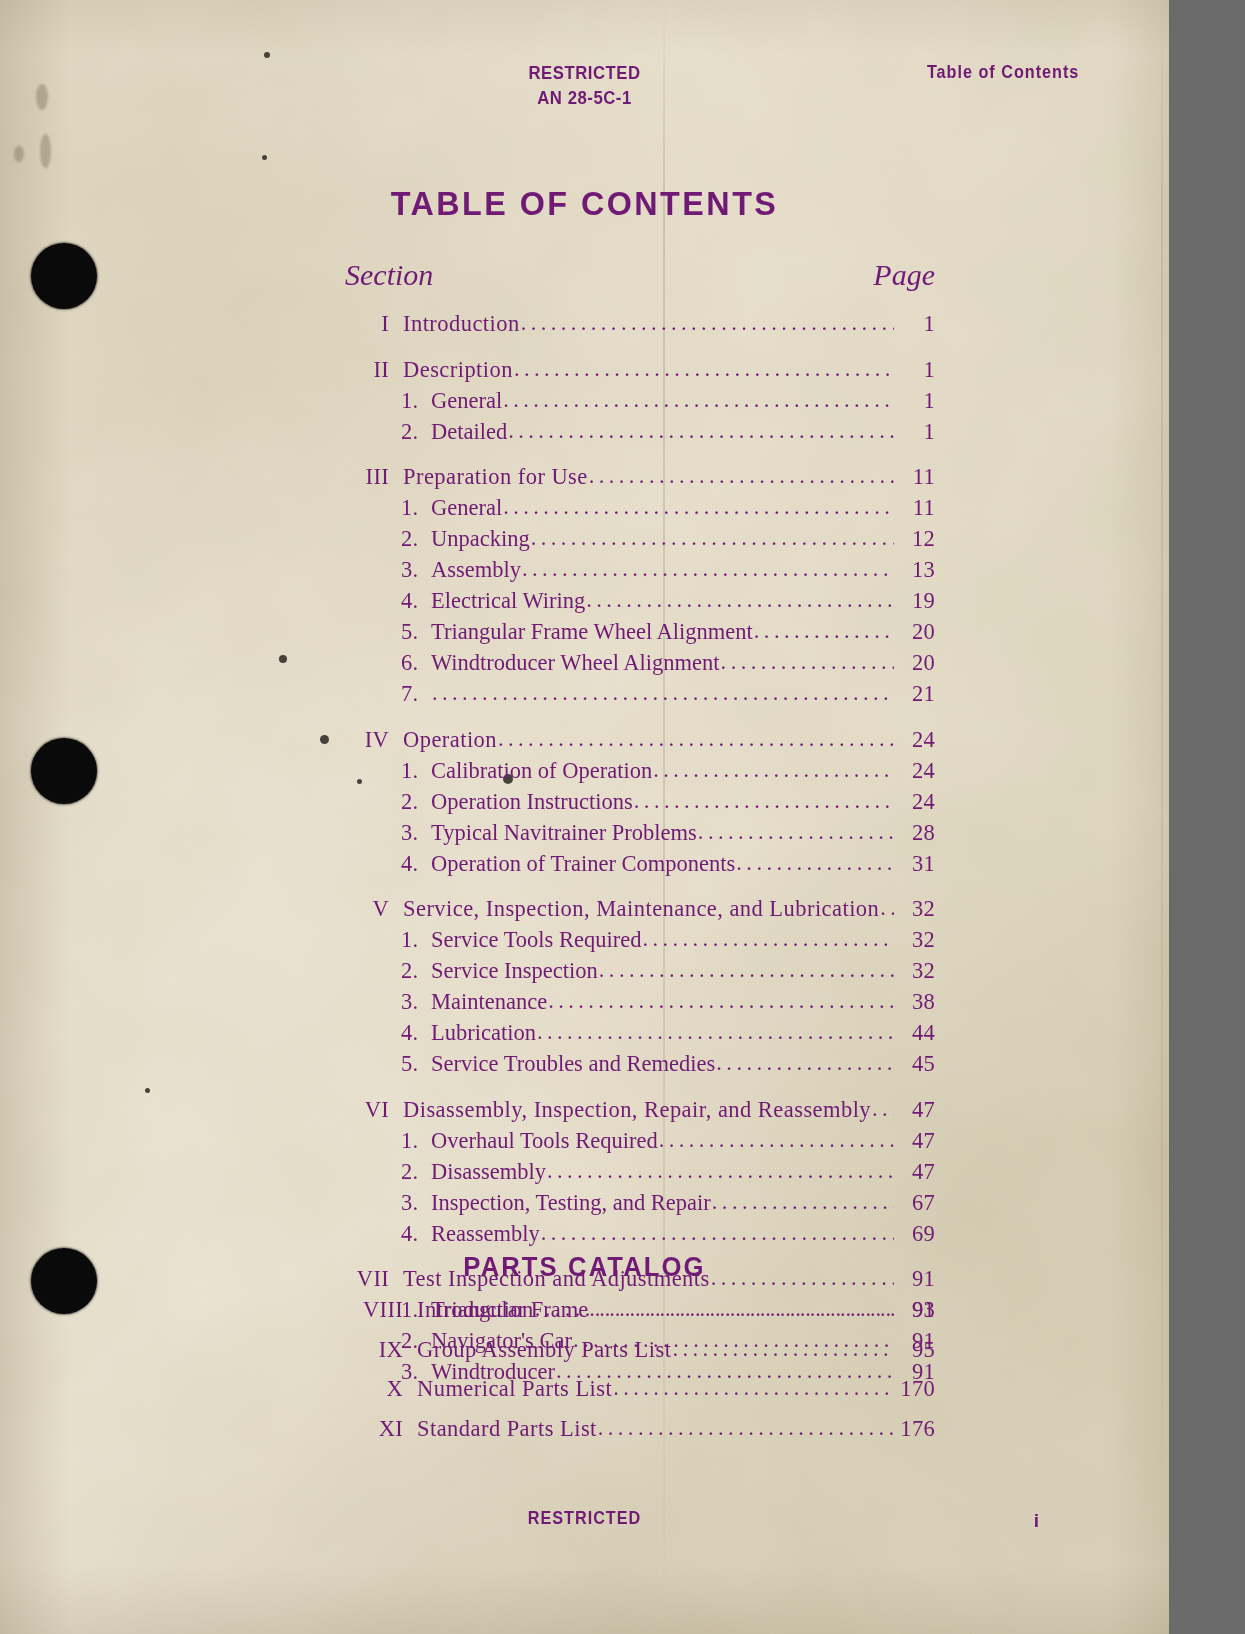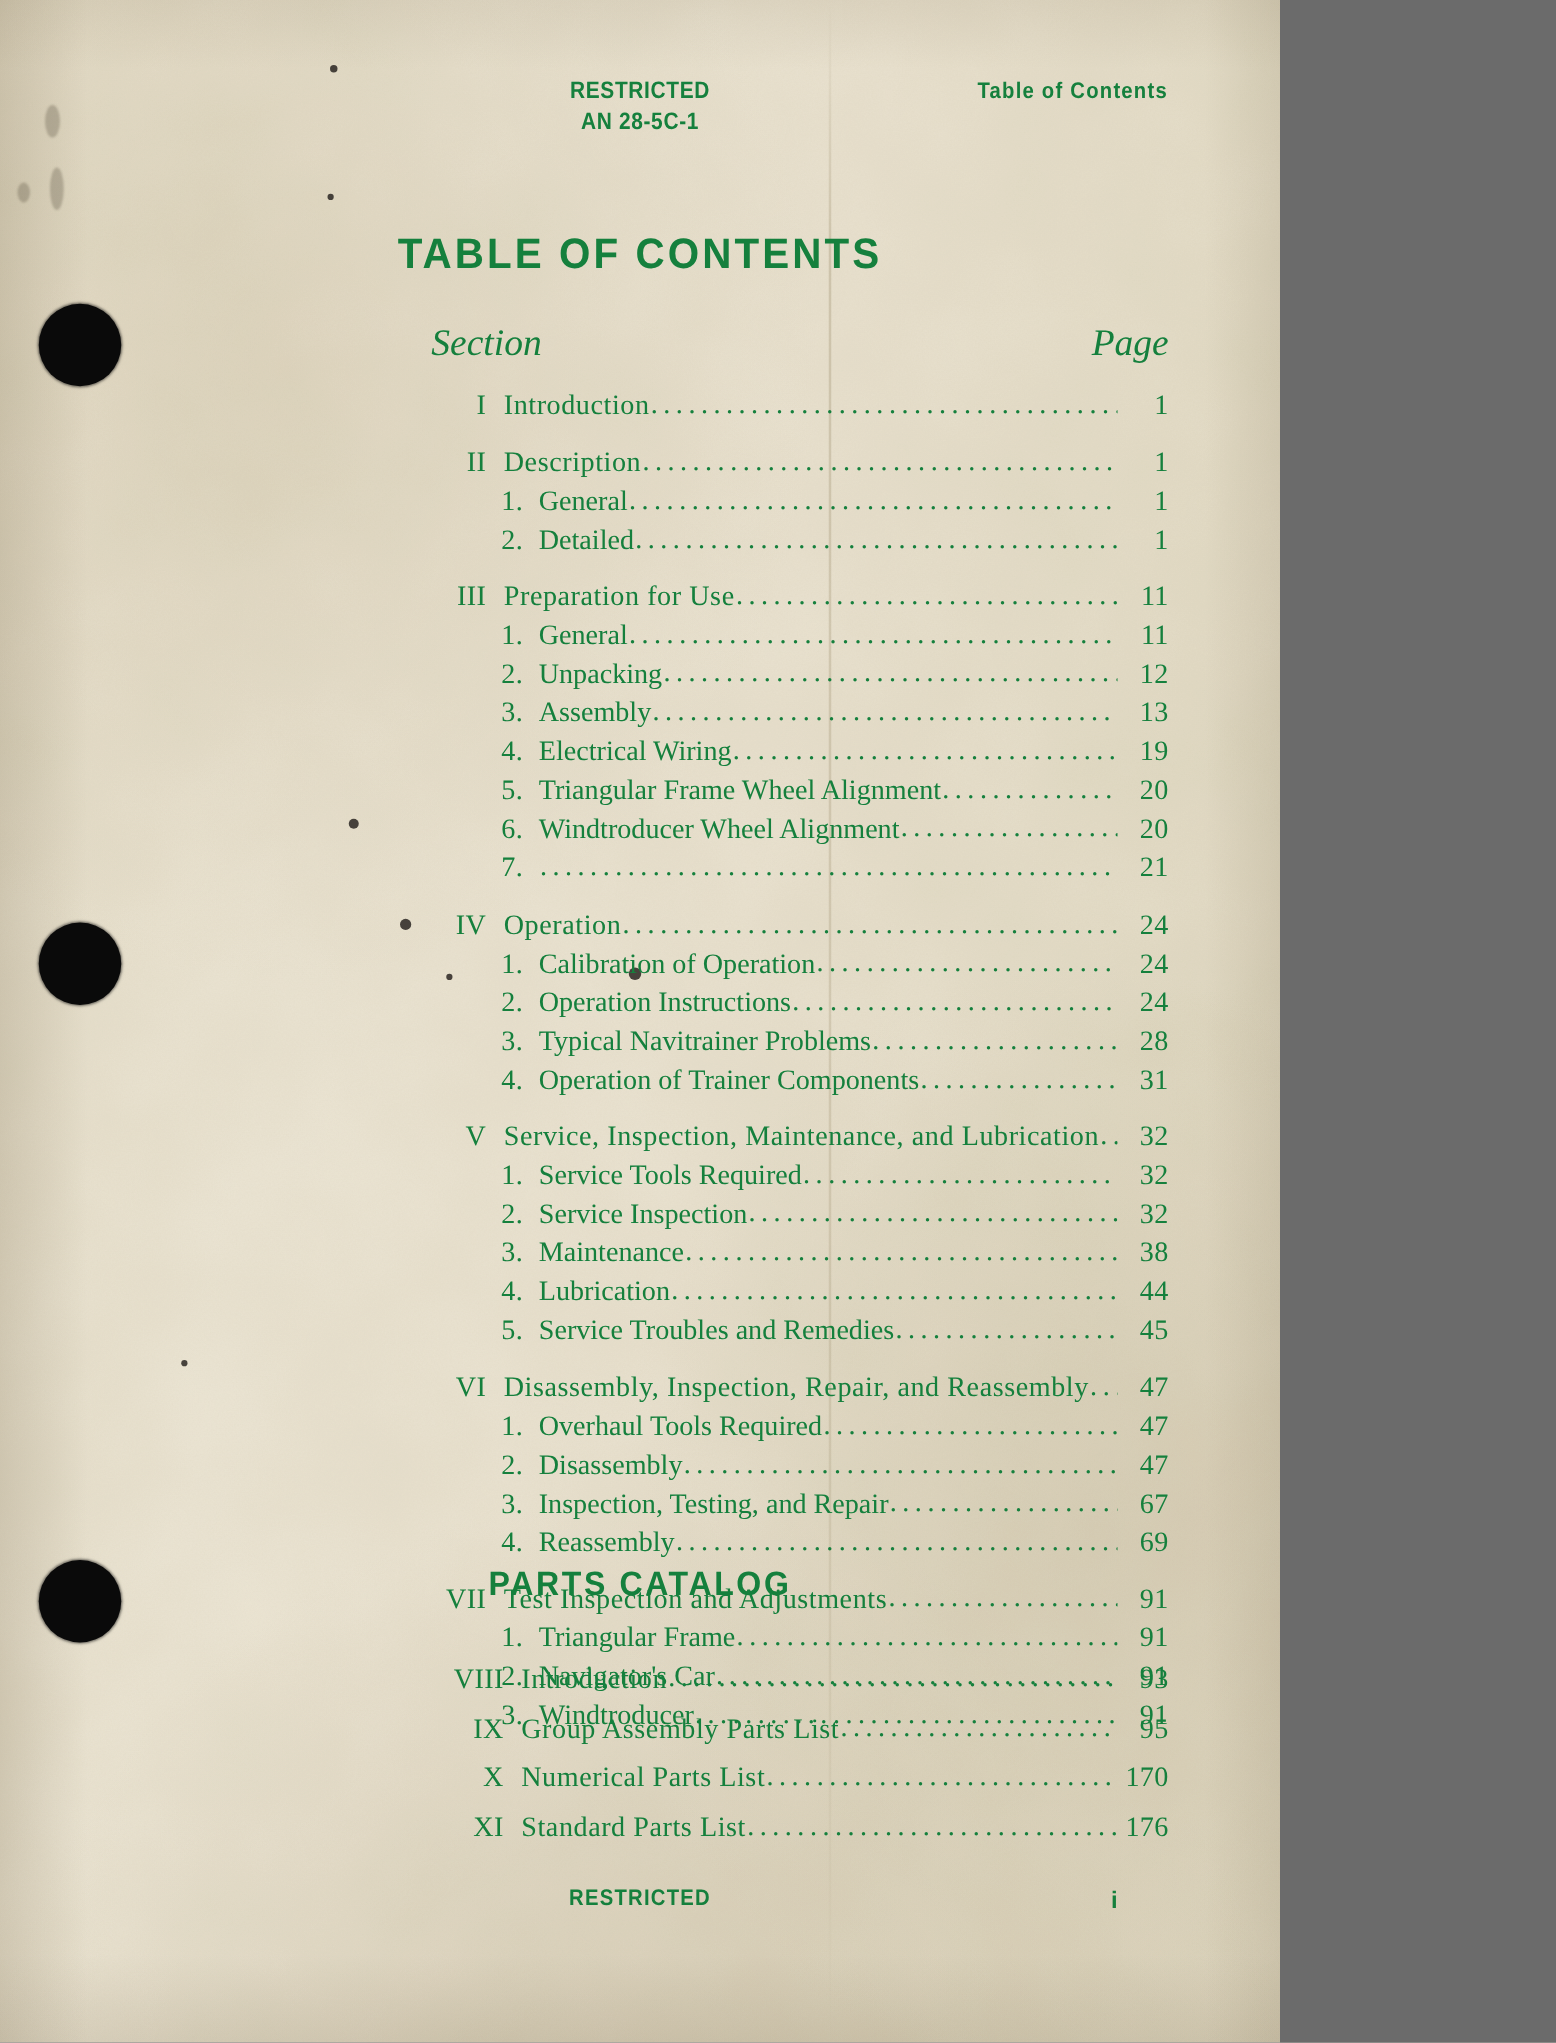--- a/index.html
+++ b/index.html
@@ -2,26 +2,26 @@
 <html><head>
 <meta charset="utf-8">
 <style>
   html, body {
     margin: 0;
     padding: 0;
     background: #6b6b6b;
   }
   .page {
     position: relative;
-    width: 1024px;
+    width: 1169px;
     height: 1634px;
     overflow: hidden;
     background: #e9e2cf;
     font-family: "Liberation Serif", serif;
-    color: #15803d;
+    color: #701a75;
   }
   
   .paper-base {
     position: absolute;
     inset: 0;
     background:
       radial-gradient(ellipse 70% 50% at 22% 18%, rgba(214,203,178,0.55) 0%, rgba(214,203,178,0) 60%),
       radial-gradient(ellipse 60% 45% at 85% 75%, rgba(206,195,170,0.5) 0%, rgba(206,195,170,0) 62%),
       radial-gradient(ellipse 90% 60% at 50% 108%, rgba(198,186,160,0.55) 0%, rgba(198,186,160,0) 58%),
       linear-gradient(100deg, #e6dfcb 0%, #ece6d5 28%, #eae3d1 55%, #e4ddc8 80%, #ded6c0 100%);
@@ -461,21 +461,21 @@
             <span class="rnum">3.</span>
             <span class="rlabel">Windtroducer</span>
             <span class="leader">................................................................................................................................................................</span>
             <span class="rpage">91</span>
           </div>
         </div>
       </div>
   </div>
 
   <div class="sub-title" style="top:1252px;">PARTS CATALOG</div>
-  <div class="toc" style="top:1330px;">
+  <div class="toc" style="top:1297px;">
     <div id="pc-rows" class="pc">
         <div class="row section" style="margin-bottom: 13px;">
           <span class="rnum">VIII</span>
           <span class="rlabel sp">Introduction</span>
           <span class="leader">................................................................................................................................................................</span>
           <span class="rpage">93</span>
         </div>
         <div class="row section" style="margin-bottom: 13px;">
           <span class="rnum">IX</span>
           <span class="rlabel sp">Group Assembly Parts List</span>

